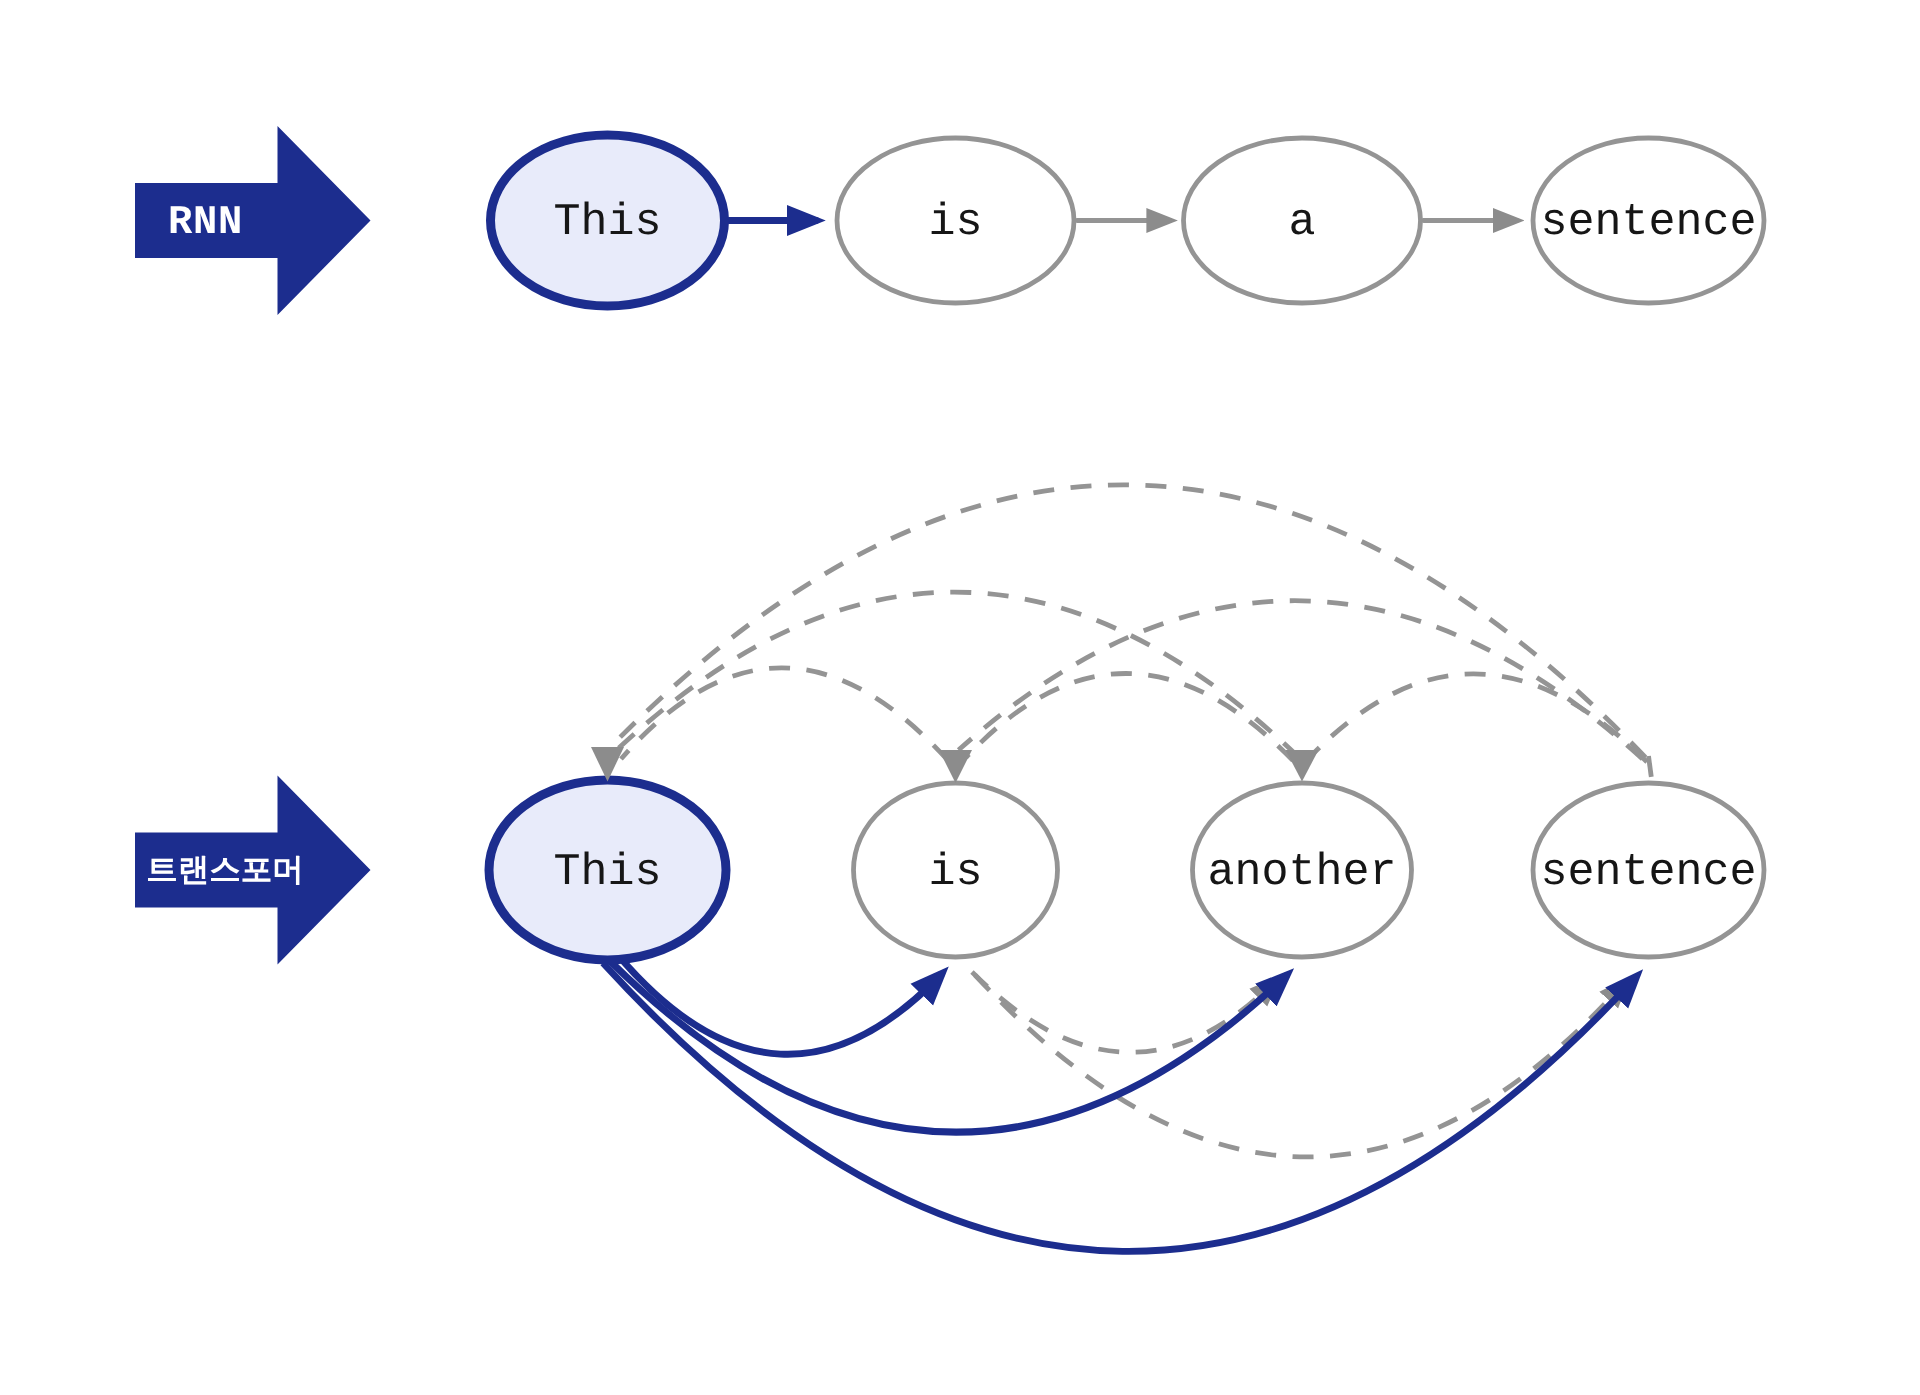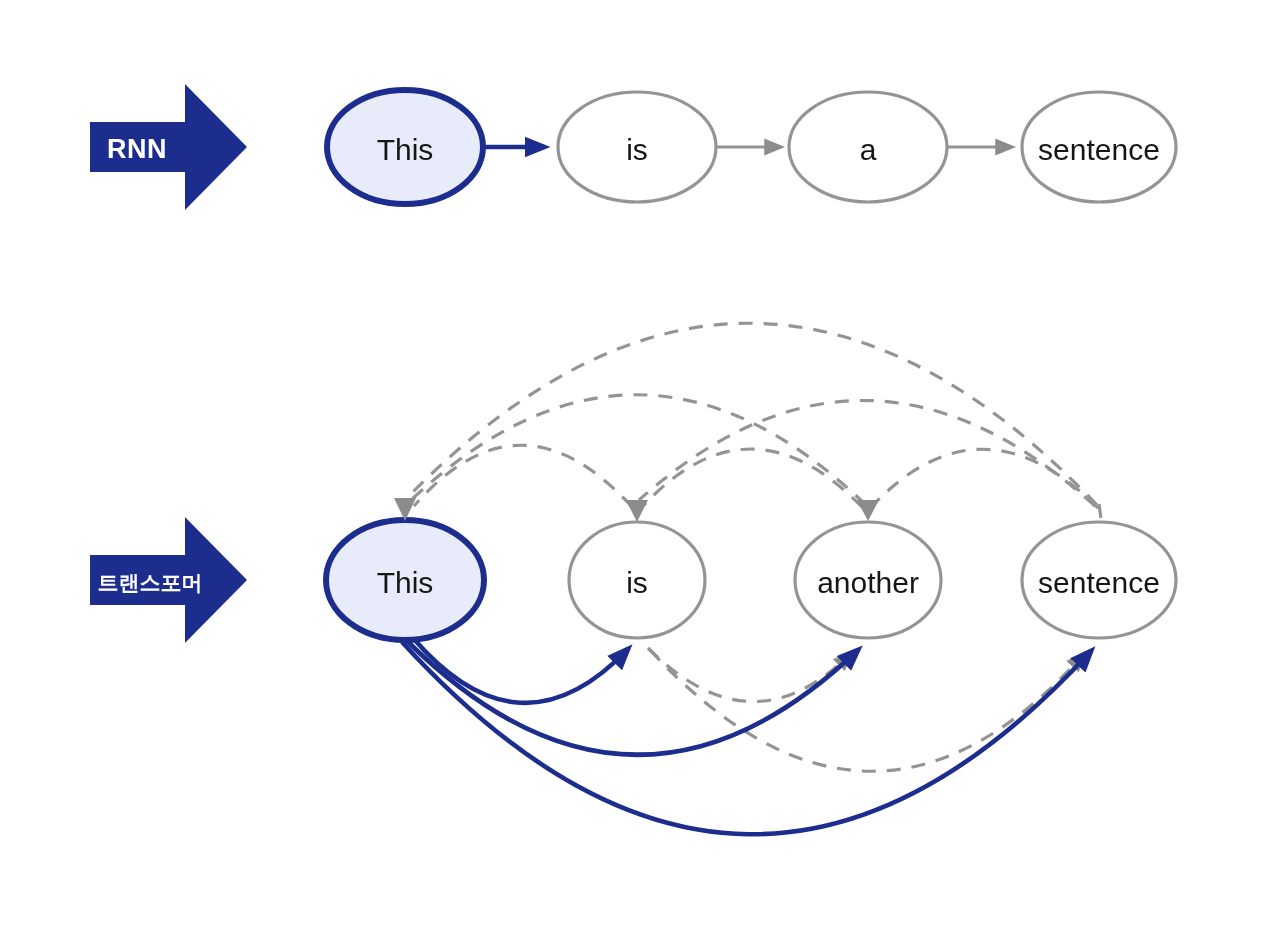--- a/index.html
+++ b/index.html
@@ -5,21 +5,21 @@
   html, body {
     margin: 0;
     padding: 0;
     background: #ffffff;
   }
   .stage {
     position: relative;
     width: 1280px;
     height: 930px;
     background: var(--bg, #ffffff);
-    font-family: Liberation Sans, sans-serif;
+    font-family: Liberation Mono, monospace;
     overflow: hidden;
   }
   svg { display: block; }
 
   .fill-navy      { fill: var(--navy); }
   .fill-gray      { fill: var(--arrow_gray); }
 
   .node-highlight {
     fill: var(--highlight_fill);
     stroke: var(--navy);

